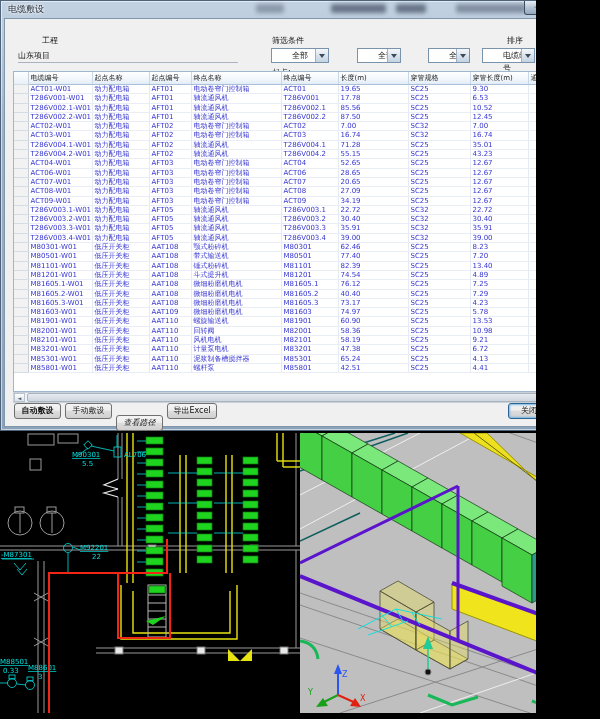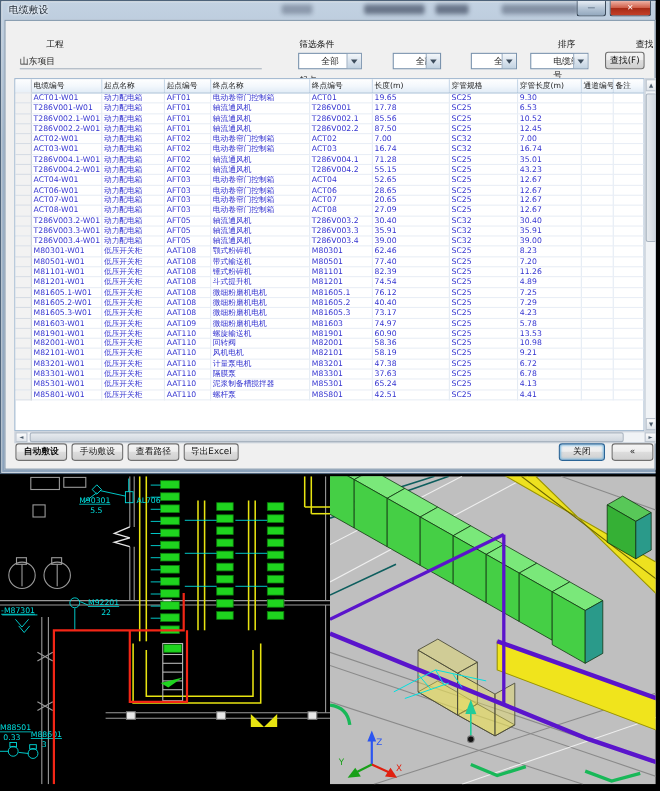--- a/index.html
+++ b/index.html
@@ -1,17 +1,17 @@
 <!DOCTYPE html>
 <html><head>
 <meta charset="utf-8">
 <style>
   html,body{margin:0;padding:0;background:#000;}
   *{box-sizing:border-box;font-family:"DejaVu Sans",sans-serif;}
-  .screen{position:relative;width:596px;height:719px;background:#000;overflow:hidden;}
+  .screen{position:relative;width:536px;height:719px;background:#000;overflow:hidden;}
 
   
   .dialog{position:absolute;left:0;top:0;width:600px;height:431px;
     background:linear-gradient(#c3d2e2,#9db2c8 30%,#8ba2bb);
     border:1px solid #4e637a;box-shadow:inset 0 0 0 1px rgba(255,255,255,.55);}
   .titlebar{position:absolute;left:0;top:0;right:0;height:17px;overflow:hidden;}
   .titlebar .blob{position:absolute;top:3px;height:9px;background:rgba(18,28,52,.5);filter:blur(2px);border-radius:2px;}
   .title-text{position:absolute;left:7px;top:2px;font-size:9px;color:#1c2734;text-shadow:0 0 3px #fff,0 0 3px #fff;}
   .winbtn{position:absolute;top:0;height:14px;border:1px solid #3d4c5c;border-top:none;border-radius:0 0 3px 3px;
     font-size:7px;line-height:12px;text-align:center;color:#fff;cursor:pointer;}
@@ -289,20 +289,46 @@
                 <td>电动卷帘门控制箱</td>
                 <td>ACT08</td>
                 <td>27.09</td>
                 <td>SC25</td>
                 <td>12.67</td>
                 <td></td>
                 <td></td>
               </tr>
               <tr>
                 <td class="selcell"></td>
+                <td>ACT09-W01</td>
+                <td>动力配电箱</td>
+                <td>AFT03</td>
+                <td>电动卷帘门控制箱</td>
+                <td>ACT09</td>
+                <td>34.19</td>
+                <td>SC25</td>
+                <td>12.67</td>
+                <td></td>
+                <td></td>
+              </tr>
+              <tr>
+                <td class="selcell"></td>
+                <td>T286V003.1-W01</td>
+                <td>动力配电箱</td>
+                <td>AFT05</td>
+                <td>轴流通风机</td>
+                <td>T286V003.1</td>
+                <td>22.72</td>
+                <td>SC32</td>
+                <td>22.72</td>
+                <td></td>
+                <td></td>
+              </tr>
+              <tr>
+                <td class="selcell"></td>
                 <td>T286V003.2-W01</td>
                 <td>动力配电箱</td>
                 <td>AFT05</td>
                 <td>轴流通风机</td>
                 <td>T286V003.2</td>
                 <td>30.40</td>
                 <td>SC32</td>
                 <td>30.40</td>
                 <td></td>
                 <td></td>
@@ -361,21 +387,21 @@
               </tr>
               <tr>
                 <td class="selcell"></td>
                 <td>M81101-W01</td>
                 <td>低压开关柜</td>
                 <td>AAT108</td>
                 <td>锤式粉碎机</td>
                 <td>M81101</td>
                 <td>82.39</td>
                 <td>SC25</td>
-                <td>11.26</td>
+                <td>13.40</td>
                 <td></td>
                 <td></td>
               </tr>
               <tr>
                 <td class="selcell"></td>
                 <td>M81201-W01</td>
                 <td>低压开关柜</td>
                 <td>AAT108</td>
                 <td>斗式提升机</td>
                 <td>M81201</td>
@@ -479,33 +505,20 @@
               <tr>
                 <td class="selcell"></td>
                 <td>M83201-W01</td>
                 <td>低压开关柜</td>
                 <td>AAT110</td>
                 <td>计量泵电机</td>
                 <td>M83201</td>
                 <td>47.38</td>
                 <td>SC25</td>
                 <td>6.72</td>
-                <td></td>
-                <td></td>
-              </tr>
-              <tr>
-                <td class="selcell"></td>
-                <td>M83301-W01</td>
-                <td>低压开关柜</td>
-                <td>AAT110</td>
-                <td>隔膜泵</td>
-                <td>M83301</td>
-                <td>37.63</td>
-                <td>SC25</td>
-                <td>6.78</td>
                 <td></td>
                 <td></td>
               </tr>
               <tr>
                 <td class="selcell"></td>
                 <td>M85301-W01</td>
                 <td>低压开关柜</td>
                 <td>AAT110</td>
                 <td>泥浆制备槽搅拌器</td>
                 <td>M85301</td>
@@ -539,21 +552,21 @@
       </div>
 
       <div class="hscroll">
         <div class="sbtn" style="left:0;">◄</div>
         <div class="thumb" style="left:13px;width:540px;"></div>
         <div class="sbtn" style="right:0;">►</div>
       </div>
 
       <div class="pushbtn" style="left:9px;top:384px;width:47px;font-weight:bold;">自动敷设</div>
       <div class="pushbtn" style="left:60px;top:384px;width:47px;">手动敷设</div>
-      <div class="pushbtn" style="left:111px;top:384px;width:47px;">查看路径</div>
+      <div class="pushbtn" style="left:111px;top:396px;width:47px;font-style:italic;">查看路径</div>
       <div class="pushbtn" style="left:162px;top:384px;width:50px;">导出Excel</div>
       <div class="pushbtn default" style="left:503px;top:384px;width:42px;">关闭</div>
       <div class="pushbtn" style="left:551px;top:384px;width:38px;">«</div>
     </div>
   </div>
 
   <div class="cadrow">
 
     <svg class="cad2d" width="300" height="280" viewBox="0 0 300 280">
       <rect x="0" y="0" width="300" height="280" fill="#000"></rect>

